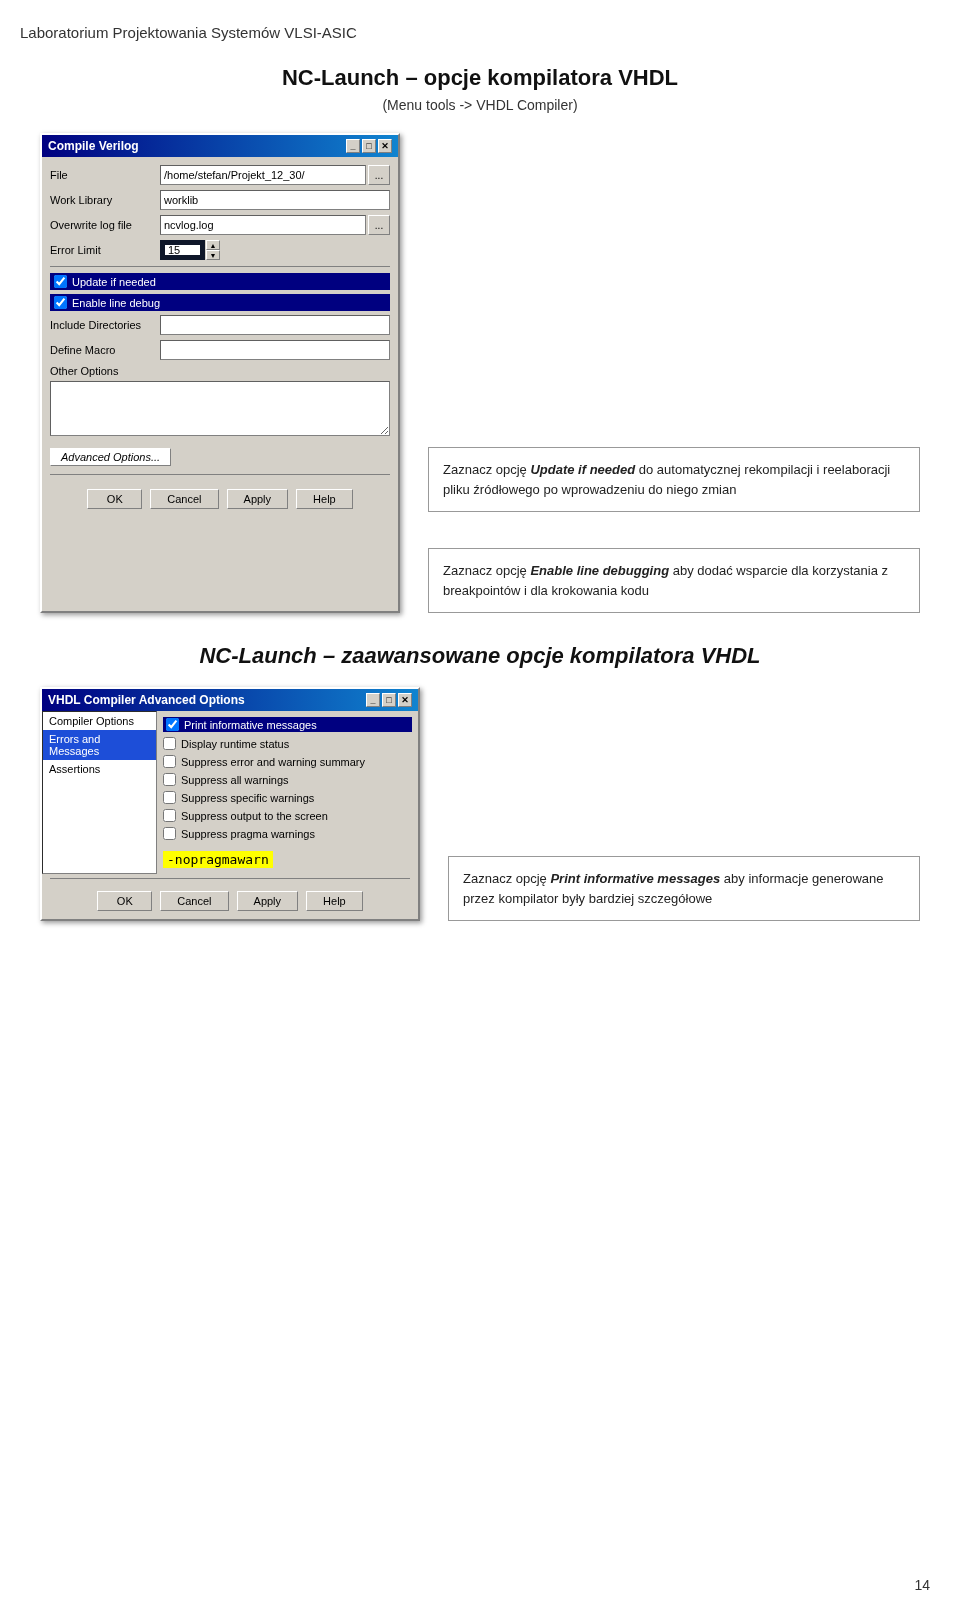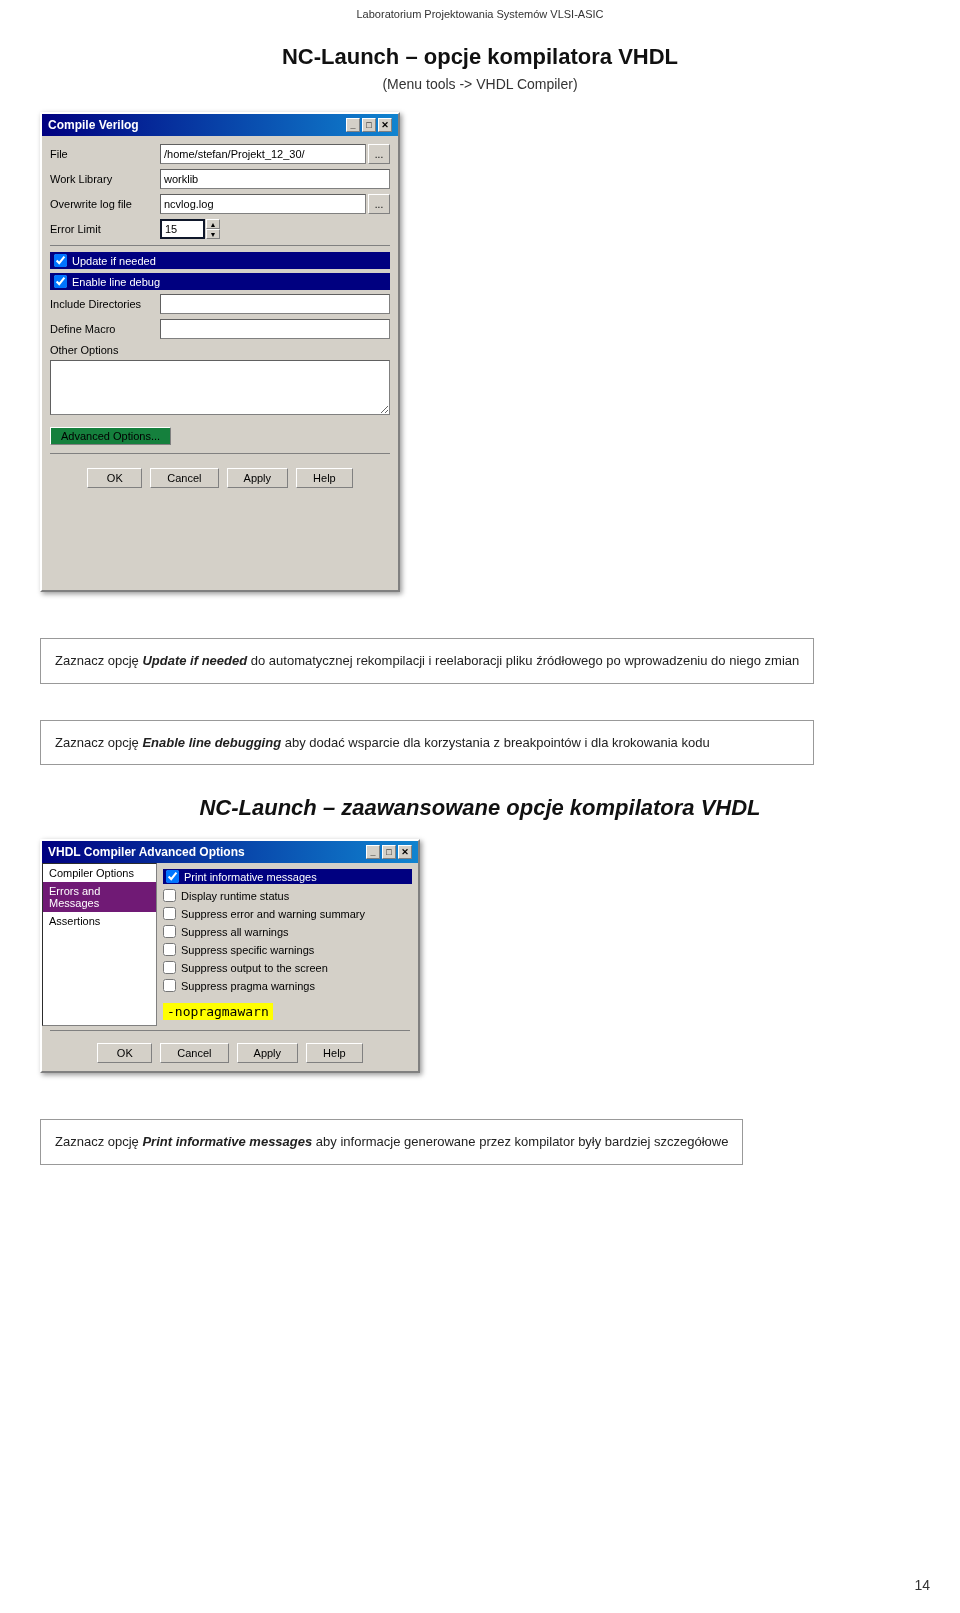--- a/index.html
+++ b/index.html
@@ -6,23 +6,23 @@
     body {
       background: #ffffff;
       font-family: Arial, sans-serif;
       width: 960px;
       min-height: 1613px;
       position: relative;
     }
 
     
     .page-header {
-      text-align: center;
-      padding: 8px 20px 4px 20px;
-      font-size: 11px;
+      text-align: left;
+      padding: 24px 20px 4px 20px;
+      font-size: 15px;
       color: #333;
       border-bottom: none;
     }
 
     
     .page-content {
       padding: 20px 40px;
     }
 
     
@@ -127,21 +127,21 @@
 
     .form-row-number {
       display: flex;
       align-items: center;
       margin-bottom: 5px;
     }
     .number-input {
       width: 45px;
       height: 20px;
       background: white;
-      border: 2px solid #0f172a;
+      border: 5px solid #0f172a;
       font-size: 11px;
       padding: 0 3px;
     }
     .spin-btn {
       display: flex;
       flex-direction: column;
       margin-left: 1px;
     }
     .spin-up, .spin-down {
       background: #d4d0c8;
@@ -188,30 +188,31 @@
       border: 1px solid #808080;
       border-top-color: #606060;
       border-left-color: #606060;
       font-size: 11px;
       padding: 3px;
       margin-top: 2px;
       margin-bottom: 4px;
     }
 
     .advanced-btn {
-      background: #15803d;
+      background: #ffffff;
       border: 1px solid #808080;
       border-top-color: #fff;
       border-left-color: #fff;
       font-size: 11px;
       padding: 2px 10px;
       cursor: pointer;
       margin-top: 4px;
       margin-bottom: 8px;
       display: block;
+      font-style: italic;
     }
 
     
     .dialog-buttons {
       display: flex;
       justify-content: center;
       gap: 8px;
       padding: 8px;
       margin-top: 4px;
     }
@@ -263,21 +264,21 @@
     }
 
     .sidebar-panel {
       background: white;
       border: 1px inset #808080;
       width: 115px;
       font-size: 11px;
       flex-shrink: 0;
     }
     .sidebar-item-sel {
-      background: #701a75;
+      background: #1d4ed8;
       color: white;
       padding: 3px 6px;
       font-size: 11px;
     }
     .sidebar-item-normal {
       padding: 3px 6px;
       font-size: 11px;
       color: #000;
     }
 
@@ -319,23 +320,23 @@
     .page-number {
       position: absolute;
       bottom: 20px;
       right: 30px;
       font-size: 14px;
       color: #333;
     }
 
     .content-row {
       display: flex;
-      flex-direction: column;
-      align-items: flex-start;
-      gap: 16px;
+      flex-direction: row;
+      align-items: flex-end;
+      gap: 28px;
     }
 
     .annotation-area {
       flex: 1;
       display: flex;
       flex-direction: column;
       gap: 16px;
       padding-top: 10px;
     }
   </style>

